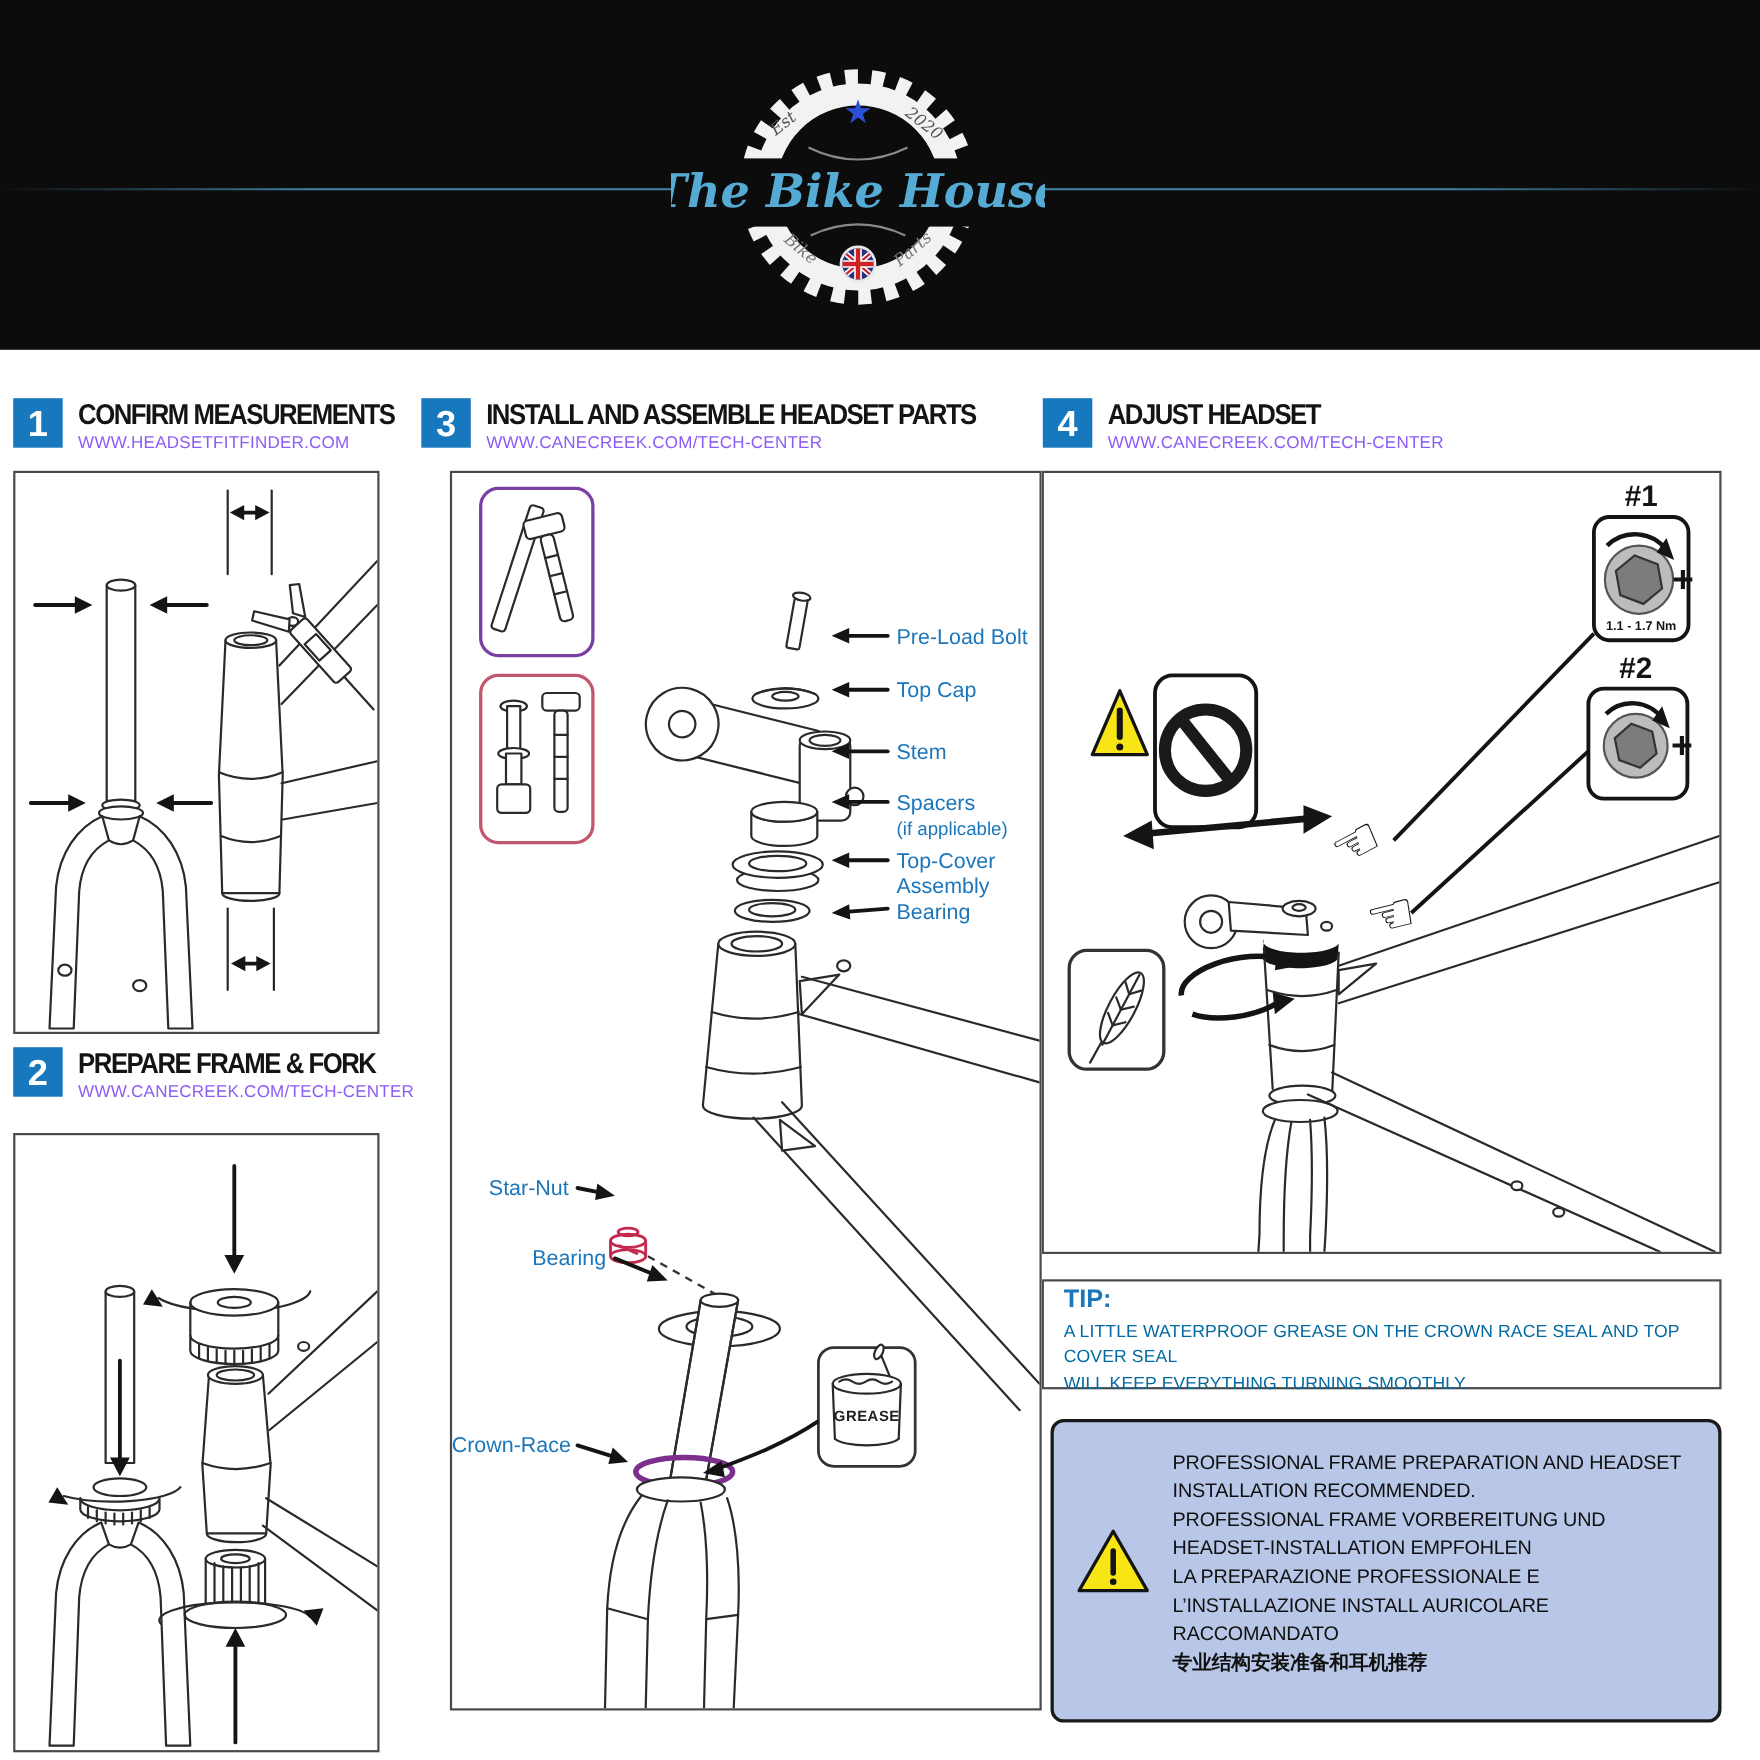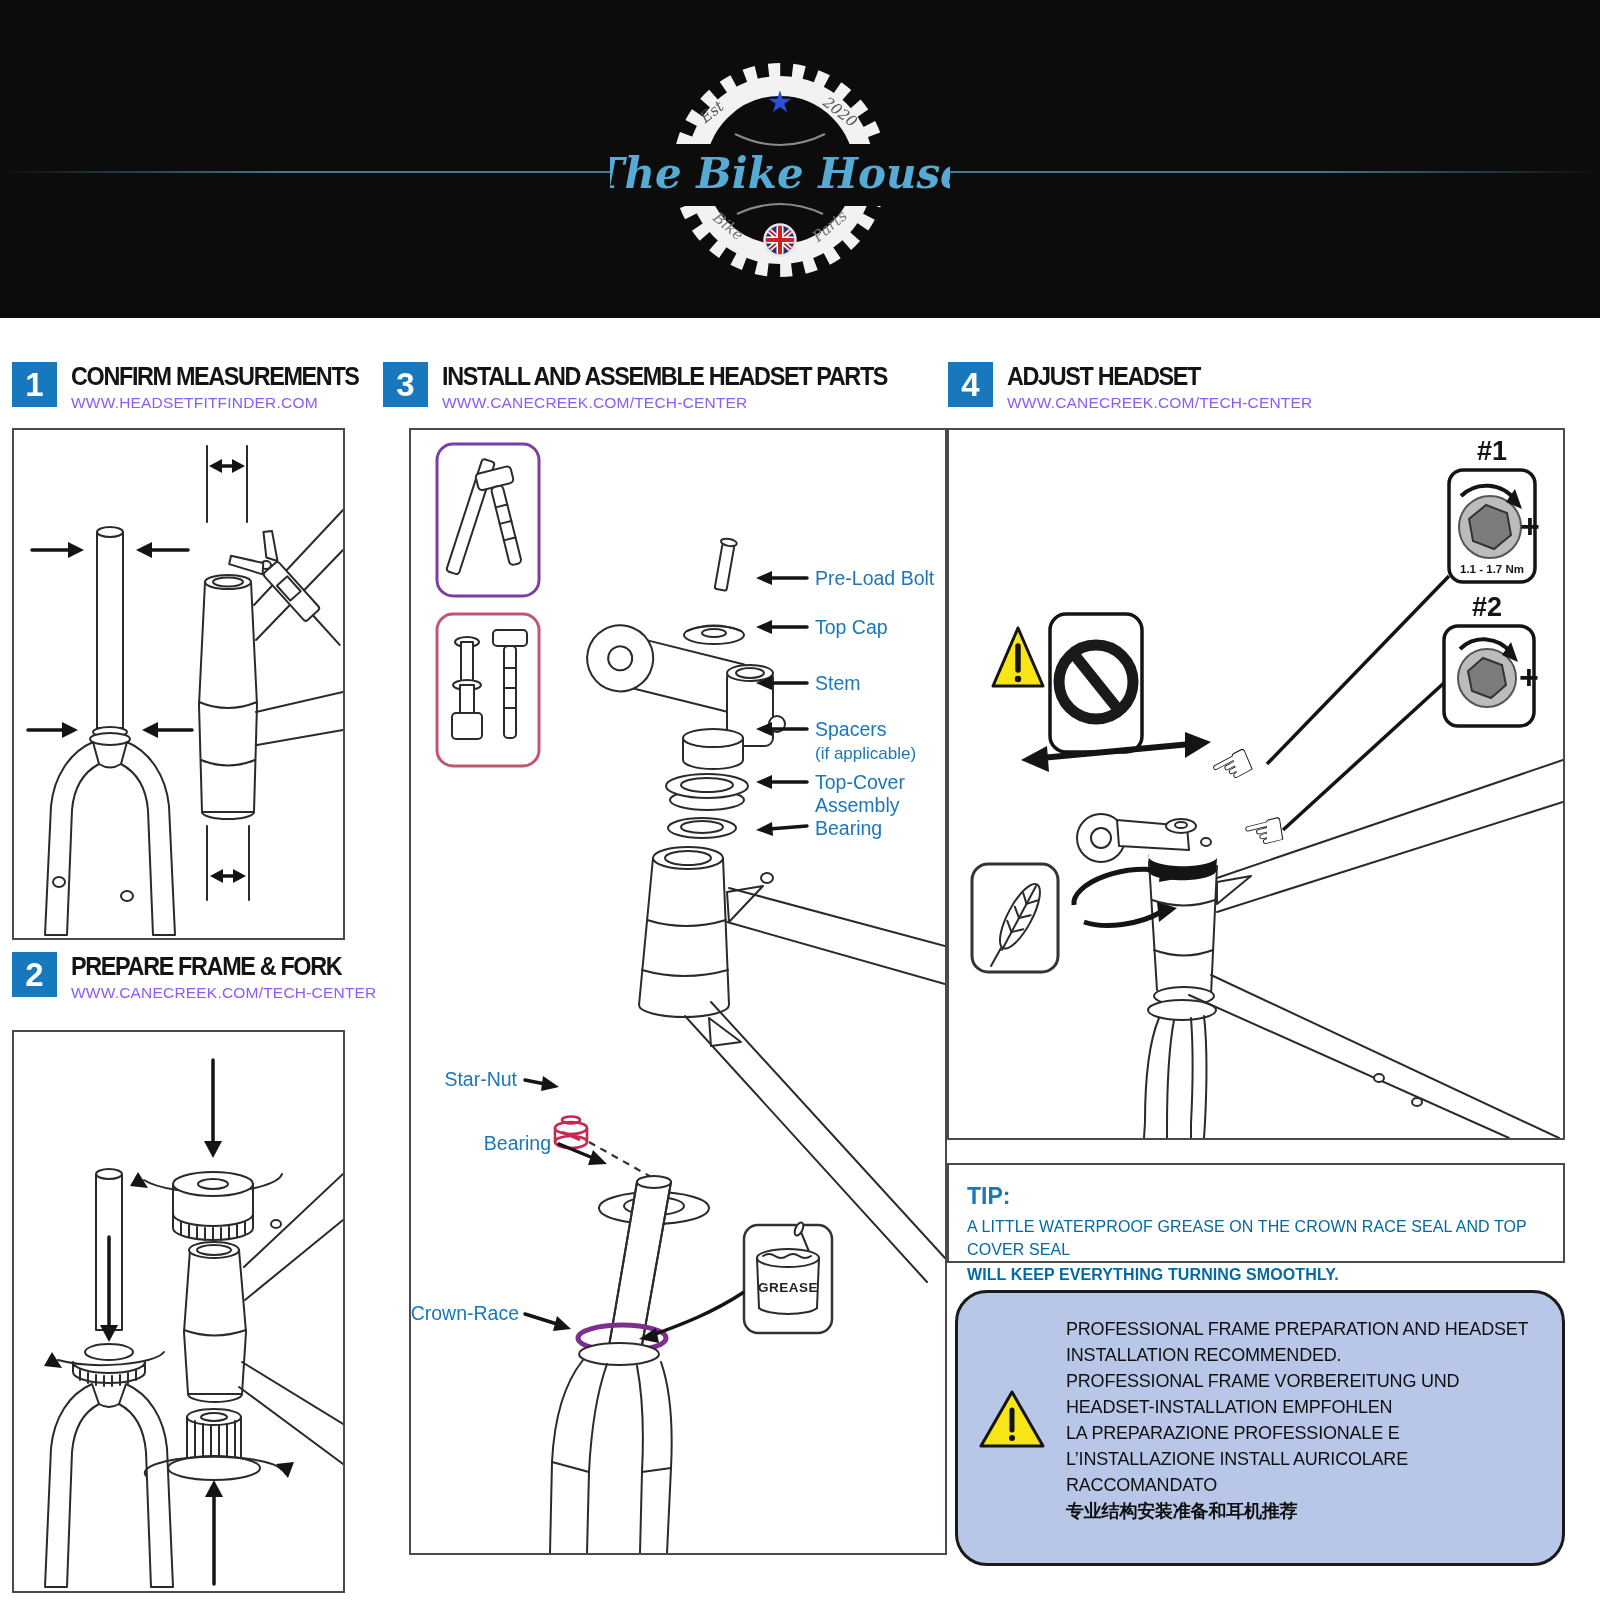--- a/index.html
+++ b/index.html
@@ -17,26 +17,26 @@
   .sec-num{width:45px;height:45px;background:#1878be;color:#fff;font-weight:bold;font-size:33px;
            text-align:center;line-height:45px;flex-shrink:0;}
   .sec-title{font-weight:bold;font-size:26px;letter-spacing:-1.5px;color:#141414;line-height:29px;
              transform:scaleX(.9);transform-origin:left top;white-space:nowrap;}
   .sec-url{font-size:15.5px;letter-spacing:.2px;color:#8b5cf6;margin-top:3px;white-space:nowrap;}
 
   
   .panel{position:absolute;border:2px solid #4a4a4a;background:#fff;box-sizing:border-box;}
 
   
-  .tip{position:absolute;border:2px solid #4a4a4a;background:#fff;box-sizing:border-box;padding:18px 18px;}
+  .tip{position:absolute;border:2px solid #4a4a4a;background:#fff;box-sizing:border-box;padding:2px 18px;}
   .tip h3{margin:0;font-size:23px;font-weight:bold;color:#1b76ba;}
   .tip p{margin:5px 0 0 0;font-size:16px;color:#0369a1;letter-spacing:.1px;line-height:1.45;}
 
   
-  .warn{position:absolute;background:#b8c7e7;border:3px solid #1a1a1a;border-radius:32px;
+  .warn{position:absolute;background:#b8c7e7;border:3px solid #1a1a1a;border-radius:12px;
         box-sizing:border-box;display:flex;align-items:center;gap:14px;padding:0 18px 16px 14px;}
   .warn-tri{flex-shrink:0;width:80px;display:flex;justify-content:center;}
   .warn-text{flex:1;}
   .warn-text p{margin:0;font-size:18px;line-height:1.45;color:#101010;letter-spacing:-.2px;}
   .warn-text p.cjk{font-weight:bold;}
 
   
   .ln{fill:none;stroke:#2a2a2a;stroke-width:2;stroke-linecap:round;stroke-linejoin:round;}
   .fw{fill:#fff;stroke:#2a2a2a;stroke-width:2;stroke-linejoin:round;}
   .thk{fill:none;stroke:#141414;stroke-width:3.5;stroke-linecap:round;}
@@ -516,21 +516,21 @@
       </g>
 
       <text class="hand" x="272" y="362" transform="rotate(-28 272 362)">☜</text>
       <text class="hand" x="298" y="424" transform="rotate(-14 298 424)">☜</text>
     </svg>
   </div>
 
   <div class="tip" style="left:947px;top:1163px;width:618px;height:100px;">
     <h3>TIP:</h3>
     <p>A LITTLE WATERPROOF GREASE ON THE CROWN RACE SEAL AND TOP COVER SEAL</p>
-    <p style="margin-top:2px;font-weight:bold;">WILL KEEP EVERYTHING TURNING SMOOTHLY.</p>
+    <p style="margin-top:2px;">WILL KEEP EVERYTHING TURNING SMOOTHLY.</p>
   </div>
 
   <div class="warn" style="left:955px;top:1290px;width:610px;height:276px;">
     <div class="warn-tri">
       <svg width="72" height="64" viewBox="0 0 72 64">
         <polygon points="36,4 5,58 67,58" fill="#f7e516" stroke="#141414" stroke-width="3" stroke-linejoin="round"></polygon>
         <line x1="36" y1="22" x2="36" y2="42" stroke="#141414" stroke-width="5" stroke-linecap="round"></line>
         <circle cx="36" cy="50" r="3" fill="#141414"></circle>
       </svg>
     </div>

